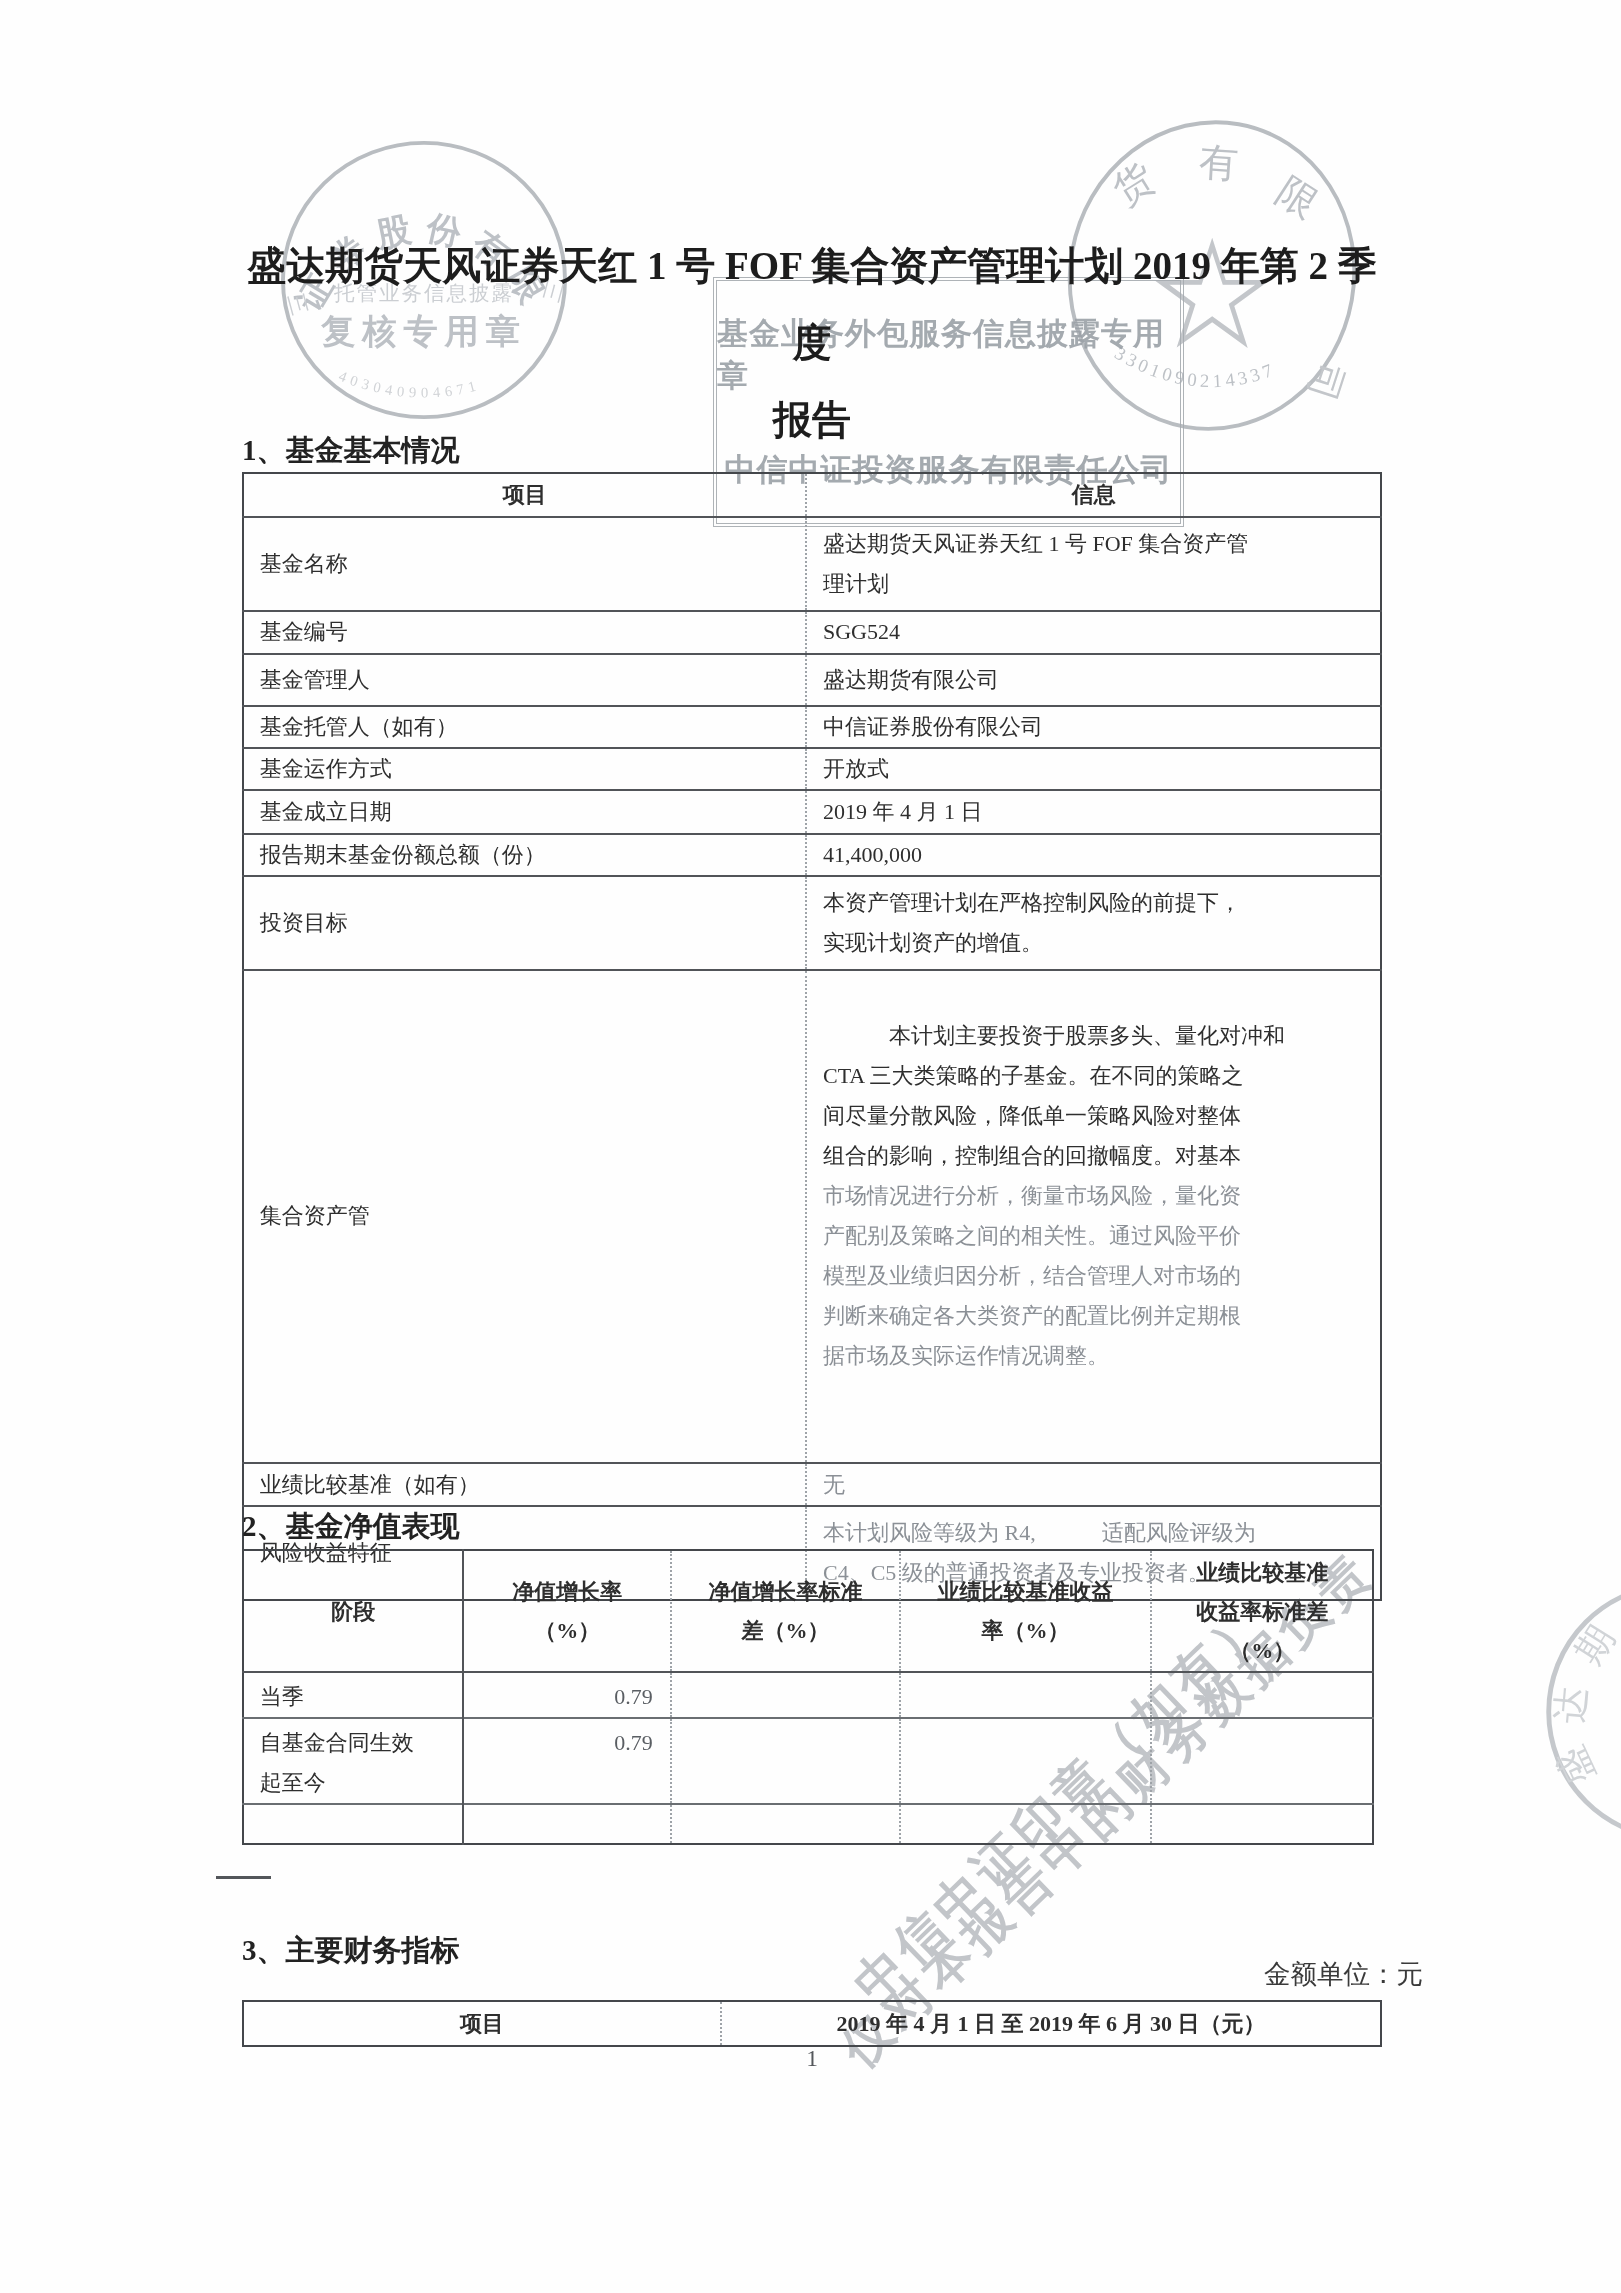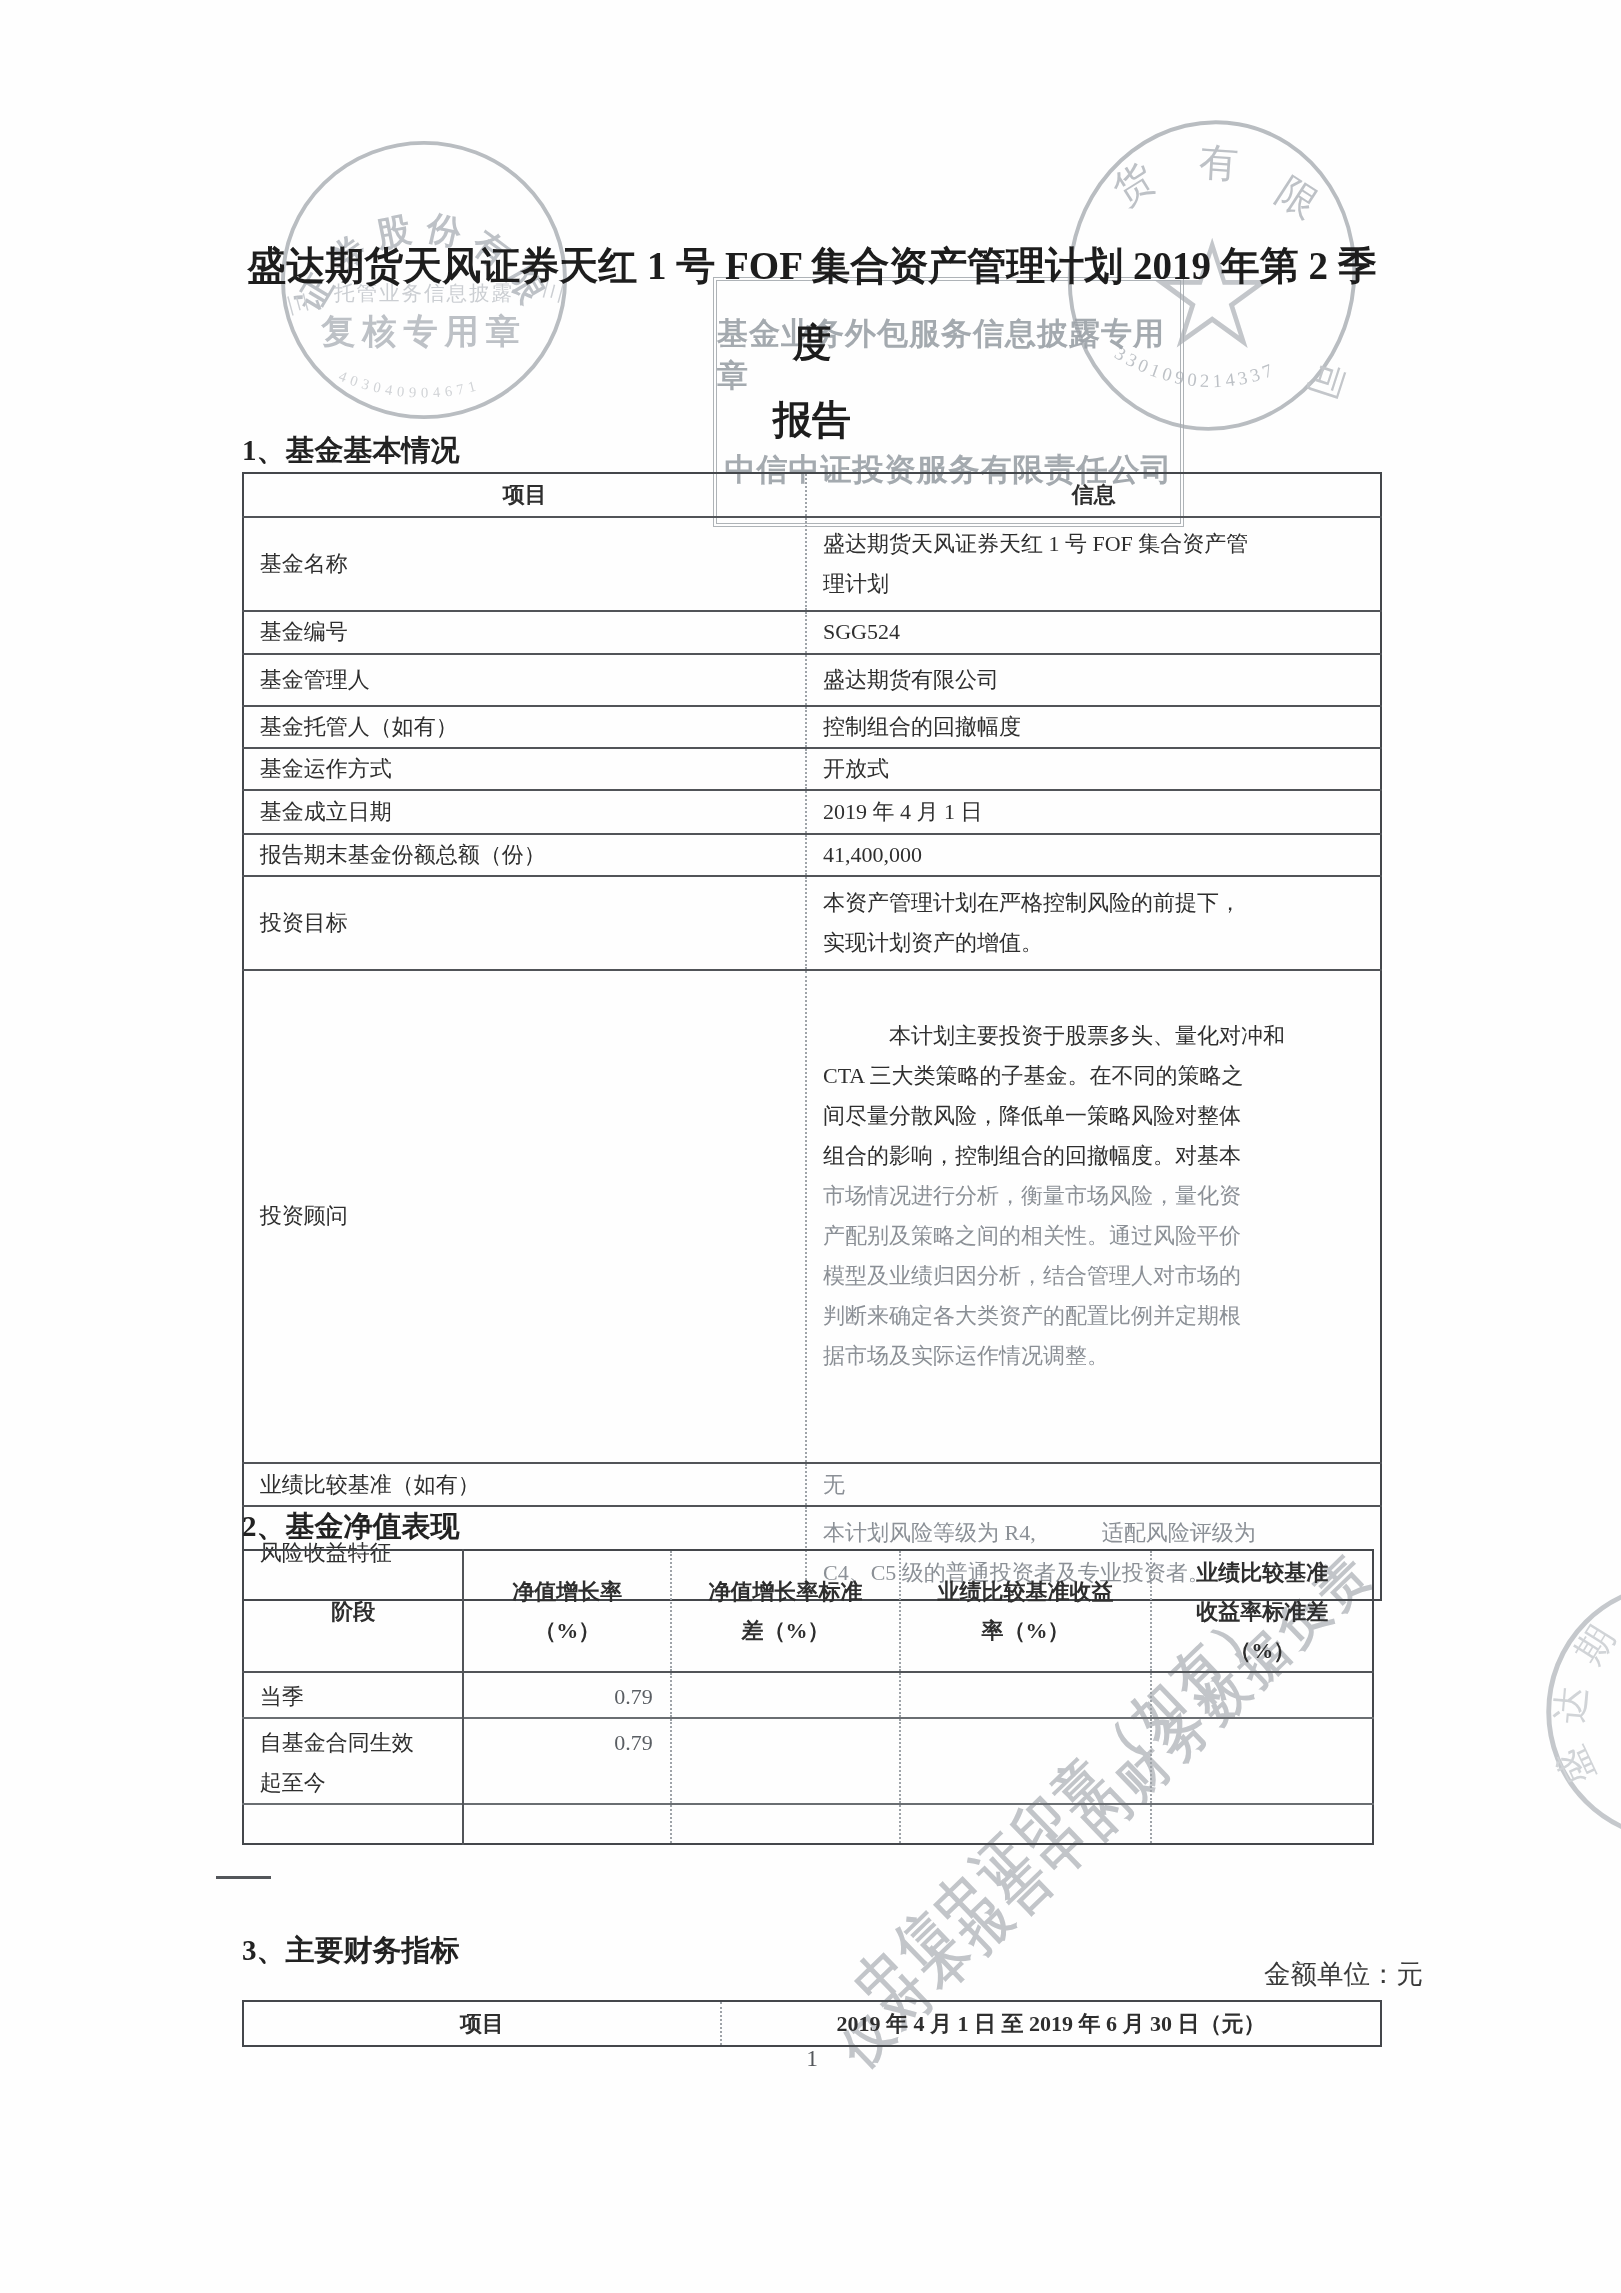--- a/index.html
+++ b/index.html
@@ -154,41 +154,41 @@
         <tr style="height:43px;">
           <td>基金编号</td>
           <td>SGG524</td>
         </tr>
         <tr style="height:52px;">
           <td>基金管理人</td>
           <td>盛达期货有限公司</td>
         </tr>
         <tr style="height:40px;">
           <td>基金托管人（如有）</td>
-          <td>控制组合的回撤幅度</td>
+          <td>中信证券股份有限公司</td>
         </tr>
         <tr style="height:41px;">
           <td>基金运作方式</td>
           <td>开放式</td>
         </tr>
         <tr style="height:44px;">
           <td>基金成立日期</td>
           <td>2019 年 4 月 1 日</td>
         </tr>
         <tr style="height:42px;">
           <td>报告期末基金份额总额（份）</td>
           <td>41,400,000</td>
         </tr>
         <tr style="height:65px;">
           <td class="vtop">投资目标</td>
           <td class="vtop">本资产管理计划在严格控制风险的前提下，
 实现计划资产的增值。</td>
         </tr>
         <tr style="height:378px;">
-          <td class="vtop">投资顾问</td>
+          <td class="vtop">集合资产管</td>
           <td class="vtop">
             <span>本计划主要投资于股票多头、量化对冲和
 CTA 三大类策略的子基金。在不同的策略之
 间尽量分散风险，降低单一策略风险对整体
 组合的影响，控制组合的回撤幅度。对基本</span><span class="faded" style="display:block;">市场情况进行分析，衡量市场风险，量化资
 产配别及策略之间的相关性。通过风险平价
 模型及业绩归因分析，结合管理人对市场的
 判断来确定各大类资产的配置比例并定期根
 据市场及实际运作情况调整。</span>
           </td>

